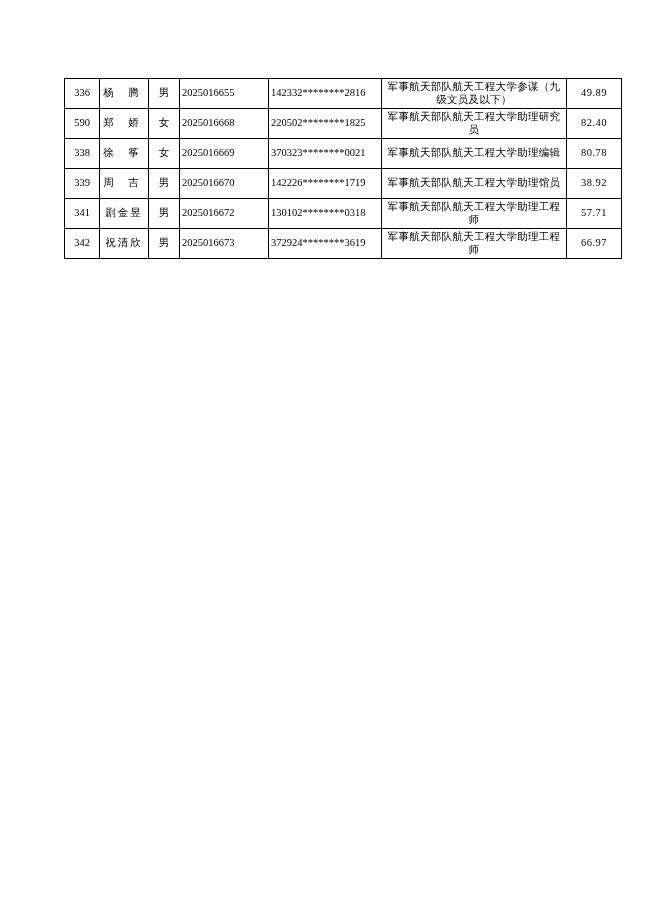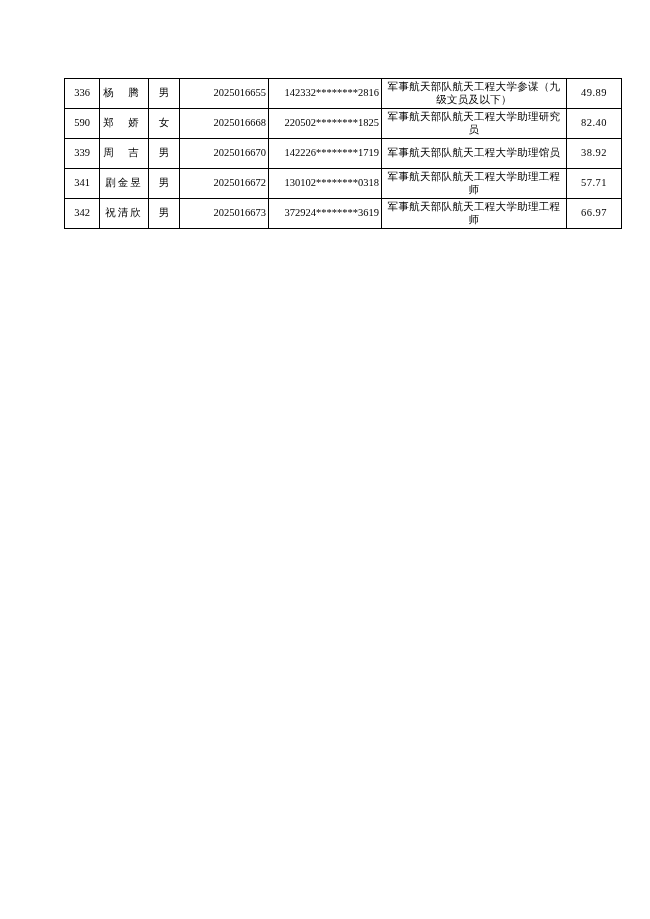--- a/index.html
+++ b/index.html
@@ -48,26 +48,26 @@
     width: 44px;
     text-align: center;
     letter-spacing: 2px;
   }
   .c-sex {
     width: 26px;
     text-align: center;
   }
   .c-code {
     width: 84px;
-    text-align: right;
+    text-align: left;
     font-size: 10px;
   }
   .c-id {
     width: 108px;
-    text-align: right;
+    text-align: left;
     font-size: 10px;
     margin-left: 12px;
   }
   .c-post {
     width: 180px;
     text-align: center;
     font-size: 10.5px;
     letter-spacing: 0.3px;
   }
   .c-score {
@@ -100,20 +100,29 @@
         <tr>
           <td class="c-seq">590</td>
           <td class="c-name name-2">郑 娇</td>
           <td class="c-sex">女</td>
           <td class="c-code">2025016668</td>
           <td class="c-id">220502********1825</td>
           <td class="c-post">军事航天部队航天工程大学助理研究员</td>
           <td class="c-score">82.40</td>
         </tr>
         <tr>
+          <td class="c-seq">338</td>
+          <td class="c-name name-2">徐 筝</td>
+          <td class="c-sex">女</td>
+          <td class="c-code">2025016669</td>
+          <td class="c-id">370323********0021</td>
+          <td class="c-post">军事航天部队航天工程大学助理编辑</td>
+          <td class="c-score">80.78</td>
+        </tr>
+        <tr>
           <td class="c-seq">339</td>
           <td class="c-name name-2">周 吉</td>
           <td class="c-sex">男</td>
           <td class="c-code">2025016670</td>
           <td class="c-id">142226********1719</td>
           <td class="c-post">军事航天部队航天工程大学助理馆员</td>
           <td class="c-score">38.92</td>
         </tr>
         <tr>
           <td class="c-seq">341</td>

